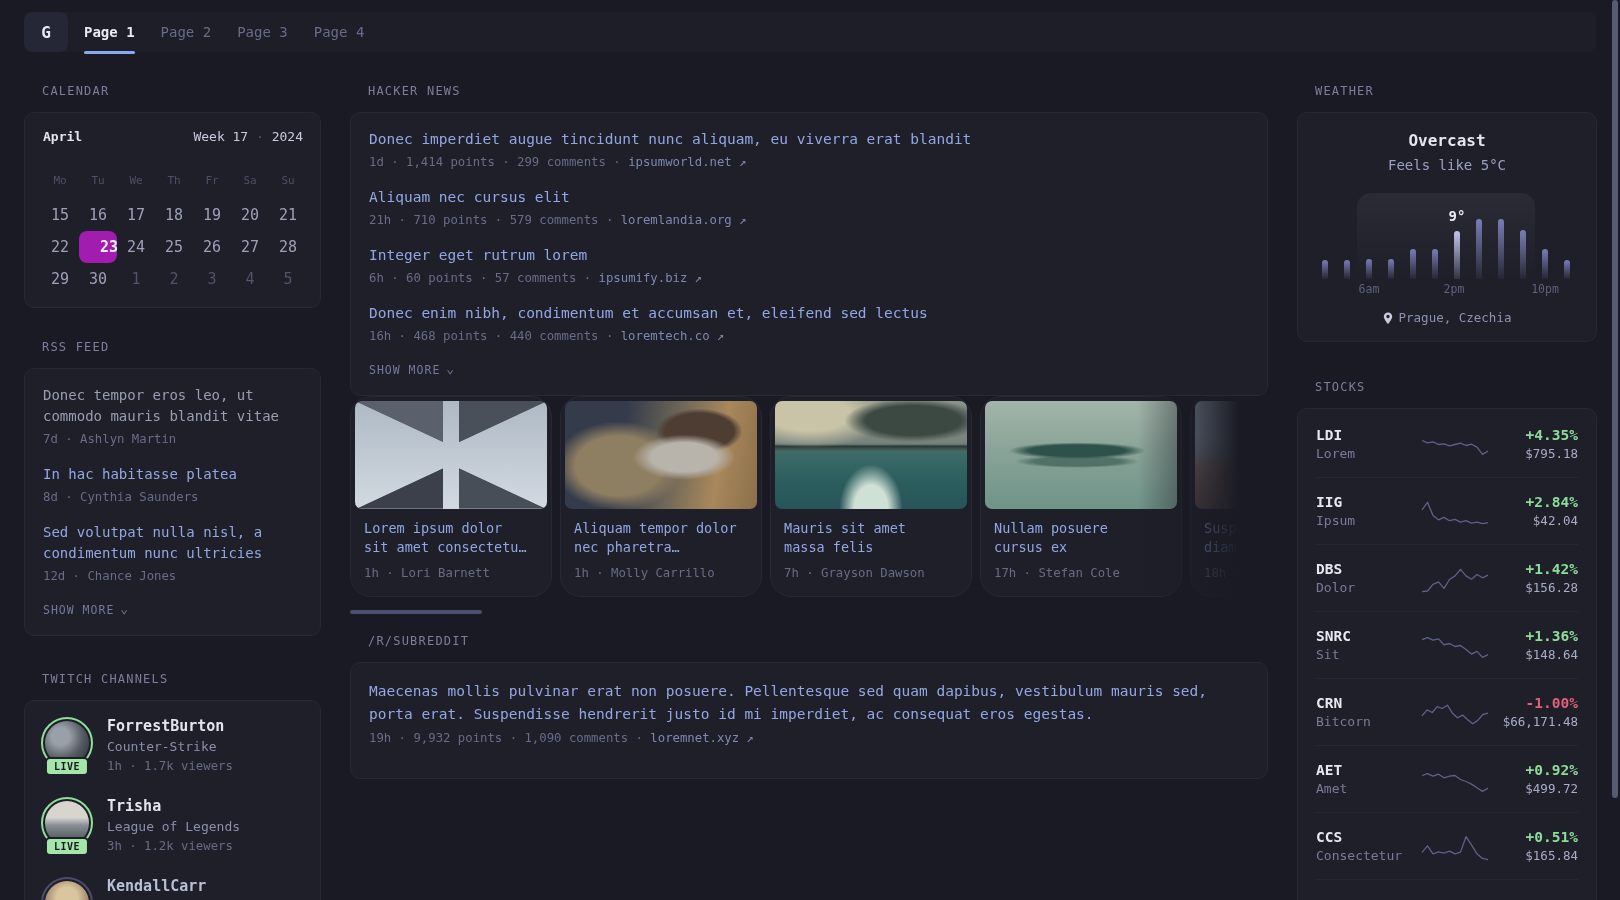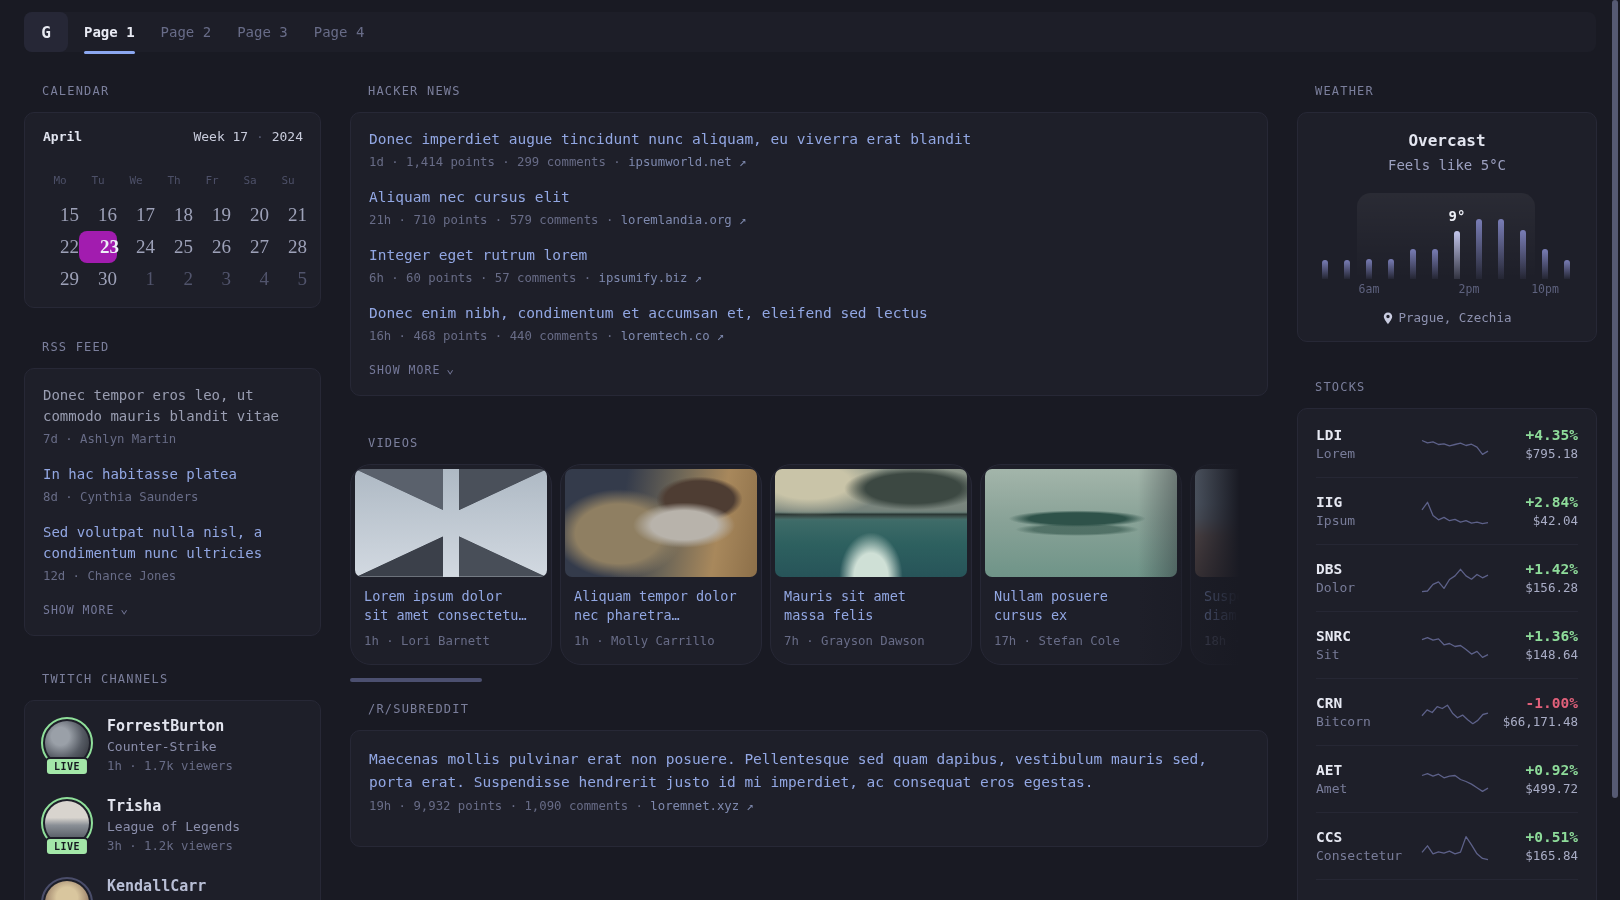--- a/index.html
+++ b/index.html
@@ -45,22 +45,22 @@
   .calendar-card { padding:16px 15px 12px 16px; }
   .cal-head { display:flex; justify-content:space-between; align-items:baseline;
     padding:0 2px; height:24px; }
   .cal-month { font-size:13px; font-weight:bold; color:#e2e5f0; }
   .cal-week { font-size:13px; color:#c9ccdc; }
   .cal-dot { color:#565a72; }
   .cal-grid { display:grid; grid-template-columns:repeat(7,38px); }
   #cal-weekdays { margin-top:20px; }
   #cal-days { margin-top:10px; }
   .cal-wd { text-align:center; font-size:11px; color:#4d5068; line-height:16px; }
-  .cal-day { text-align:right; font-size:19px; color:#9da1b8; line-height:32px;
-    height:32px; border-radius:8px;font-family:Liberation Serif, serif; }
+  .cal-day { text-align:center; font-size:15px; color:#9da1b8; line-height:32px;
+    height:32px; border-radius:8px; }
   .cal-day.out { color:#51546c; }
   .cal-day.sel { background:#a21caf; color:#eef0f7; font-weight:bold;padding-left:21px; }
 
   
   .rss-card { padding:16px 18px; }
   .feed-item { margin-bottom:15px; cursor:pointer; }
   .feed-item:last-of-type { margin-bottom:0; }
   .feed-title { font-size:14px; line-height:21px; color:#92a7e3; }
   .feed-title.read { color:#9a9eb2; }
   .meta { font-size:12.3px; line-height:19px; color:#686c87; margin-top:3px; }
@@ -303,21 +303,20 @@
           <div class="hn-title">Integer eget rutrum lorem</div>
           <div class="meta">6h · 60 points · 57 comments · <span class="domain">ipsumify.biz ↗</span></div>
         </div>
         <div class="hn-item">
           <div class="hn-title">Donec enim nibh, condimentum et accumsan et, eleifend sed lectus</div>
           <div class="meta">16h · 468 points · 440 comments · <span class="domain">loremtech.co ↗</span></div>
         </div>
         <div class="show-more">SHOW MORE<span class="chev">⌄</span></div>
       </div>
 
-    <div class="widget-label mt-videos">VIDEOS</div>
     <div class="videos-wrap">
       <div class="videos-row" id="videos-row">
           <div class="vid-card">
             <div class="thumb t-pillars"></div>
             <div class="vid-title">Lorem ipsum dolor sit amet consectetu…</div>
             <div class="vid-meta">1h · Lori Barnett</div>
           </div>
           <div class="vid-card">
             <div class="thumb t-camera"></div>
             <div class="vid-title">Aliquam tempor dolor nec pharetra…</div>
@@ -369,21 +368,21 @@
           <div class="wbar current" style="left: 140px; height: 48px;"></div>
           <div class="wbar" style="left: 162px; height: 60px;"></div>
           <div class="wbar" style="left: 184px; height: 60px;"></div>
           <div class="wbar" style="left: 206px; height: 49px;"></div>
           <div class="wbar" style="left: 228px; height: 30px;"></div>
           <div class="wbar" style="left: 250px; height: 19px;"></div>
           <div class="w-temp" style="left: 113px; bottom: 55px;">9°</div>
         </div>
       <div class="w-ticks" id="w-ticks">
           <span class="w-tick" style="left: 55px;">6am</span>
-          <span class="w-tick" style="left: 155px;">2pm</span>
+          <span class="w-tick" style="left: 140px;">2pm</span>
           <span class="w-tick" style="left: 231px;">10pm</span>
         </div>
       <div class="w-loc">
         <svg width="10" height="13" viewBox="0 0 10 13">
           <path d="M5 0.5 C2.5 0.5 0.8 2.3 0.8 4.6 C0.8 7.4 5 12.2 5 12.2 C5 12.2 9.2 7.4 9.2 4.6 C9.2 2.3 7.5 0.5 5 0.5 Z M5 6.2 A1.7 1.7 0 1 1 5 2.8 A1.7 1.7 0 0 1 5 6.2 Z" fill="#c9cce0"></path>
         </svg>
         <span>Prague, Czechia</span>
       </div>
     </div>
 

